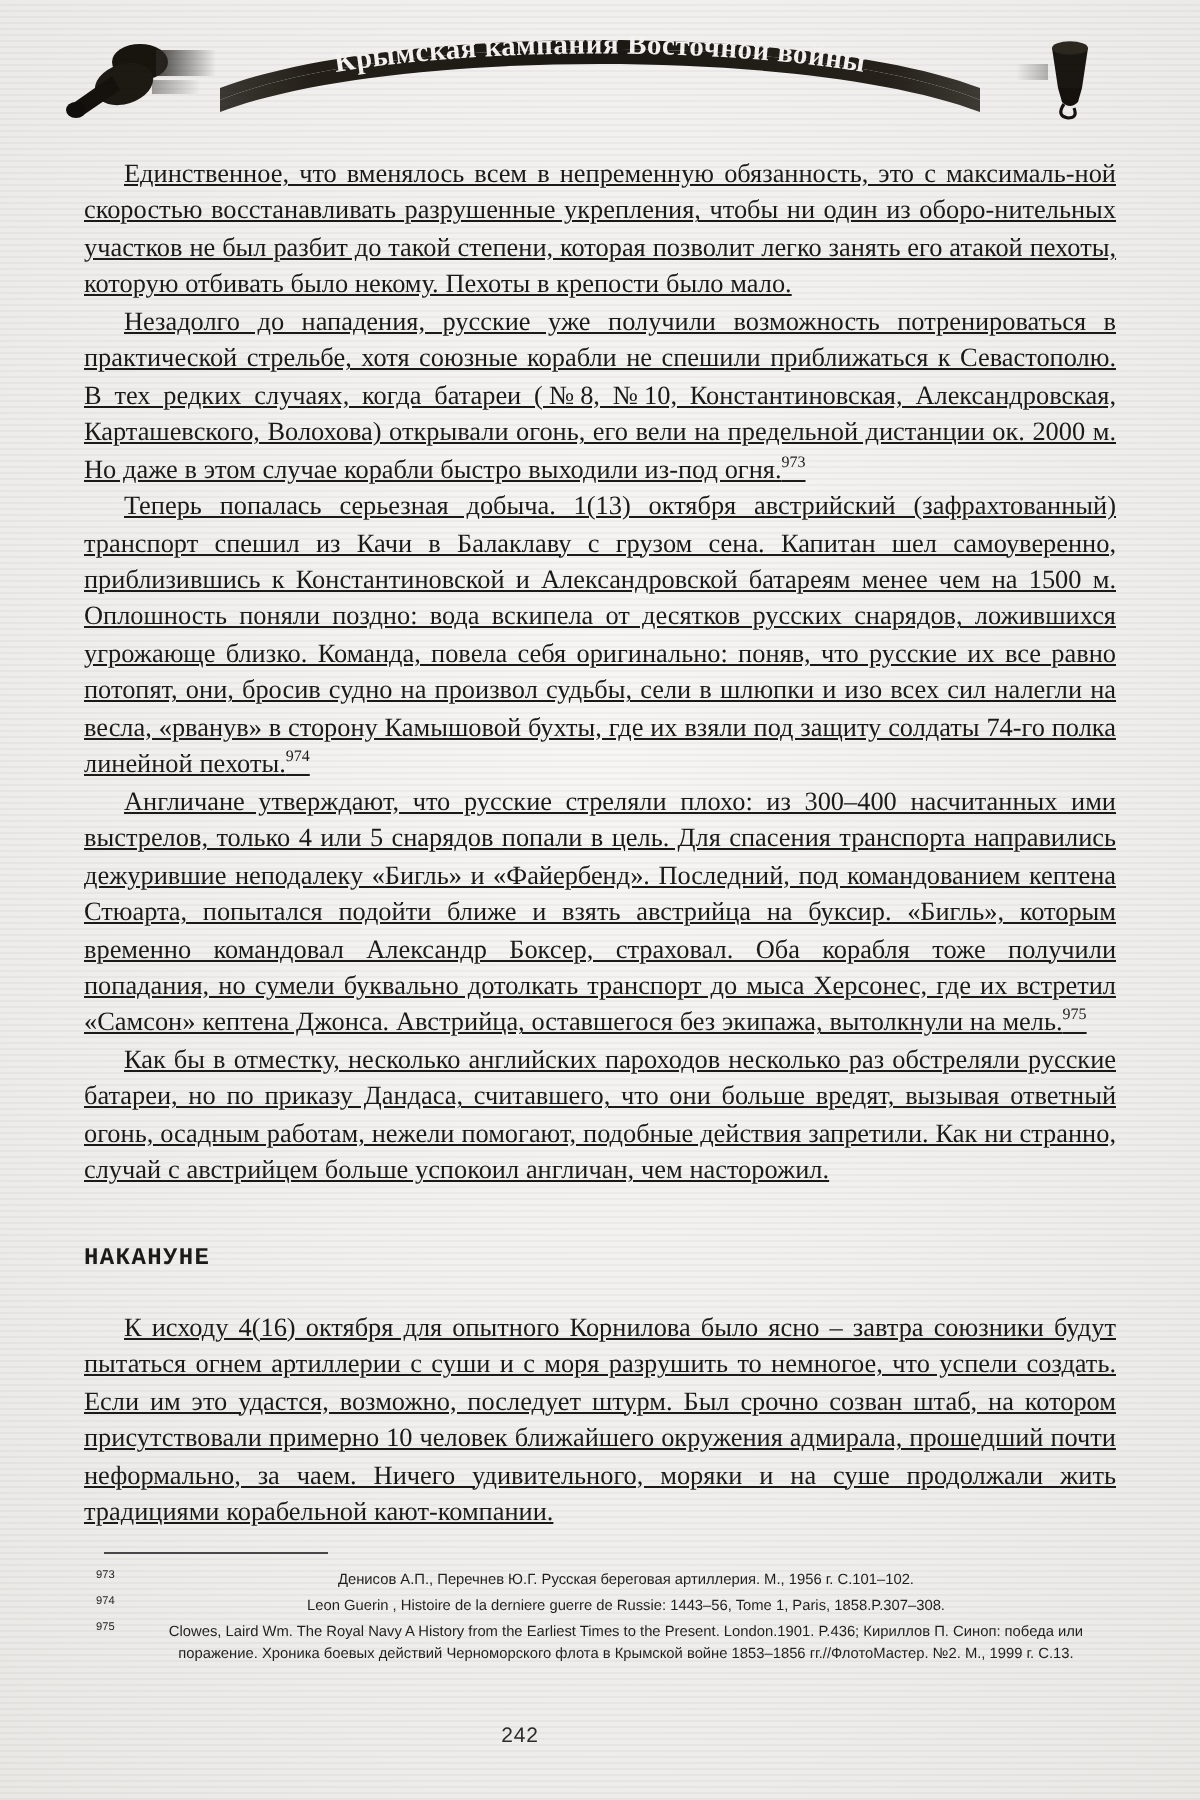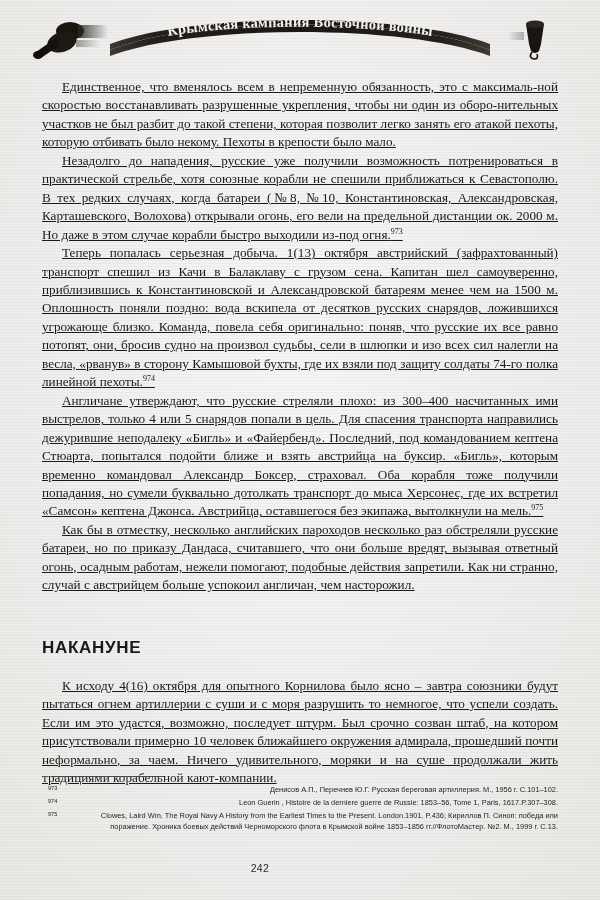--- a/index.html
+++ b/index.html
@@ -88,25 +88,25 @@
     text-decoration: underline;
   }
 
   sup.fn {
     font-size: 8px;
     vertical-align: super;
     line-height: 0;
   }
 
   h2.section-title {
-    font-family: Liberation Sans, sans-serif;
-    font-size: 17px;
+    font-family: Liberation Mono, monospace;
+    font-size: 12px;
     font-weight: 700;
     letter-spacing: 0.7px;
-    margin: 43px 0 19px 0;
+    margin: 27px 0 19px 0;
     text-indent: 0;
     text-align: left;
   }
 
   
   .footnote-area {
     position: absolute;
     left: 42px;
     top: 776px;
     width: 516px;
@@ -115,21 +115,21 @@
     width: 112px;
     height: 1px;
     background: #4a4a4a;
     margin: 0 0 7px 10px;
   }
   .footnote {
     position: relative;
     font-family: "Liberation Sans", "DejaVu Sans", sans-serif;
     font-size: 7.4px;
     line-height: 11.4px;
-    text-align: right;
+    text-align: center;
     padding-left: 26px;
     margin-bottom: 1.5px;
     color: #1f1f1f;
   }
   .footnote .fn-num {
     position: absolute;
     left: 6px;
     top: -1px;
     font-size: 5.6px;
     vertical-align: super;
@@ -240,21 +240,21 @@
   <div class="footnote-area">
     <div class="footnote-rule"></div>
 
     <div class="footnote">
       <span class="fn-num">973</span>
       <span>Денисов А.П., Перечнев Ю.Г. Русская береговая артиллерия. М., 1956 г. С.101–102.</span>
     </div>
 
     <div class="footnote">
       <span class="fn-num">974</span>
-      <span>Leon Guerin , Histoire de la derniere guerre de Russie: 1853–56, Tome 1, Paris, 1617.P.307–308.</span>
+      <span>Leon Guerin , Histoire de la derniere guerre de Russie: 1443–56, Tome 1, Paris, 1858.P.307–308.</span>
     </div>
 
     <div class="footnote">
       <span class="fn-num">975</span>
       <span>Clowes, Laird Wm. The Royal Navy A History from the Earliest Times to the Present. London.1901. P.436; Кириллов П. Синоп: победа или поражение. Хроника боевых действий Черноморского флота в Крымской войне 1853–1856 гг.//ФлотоМастер. №2. М., 1999 г. С.13.</span>
     </div>
   </div>
 
   <div class="folio">242</div>
 

